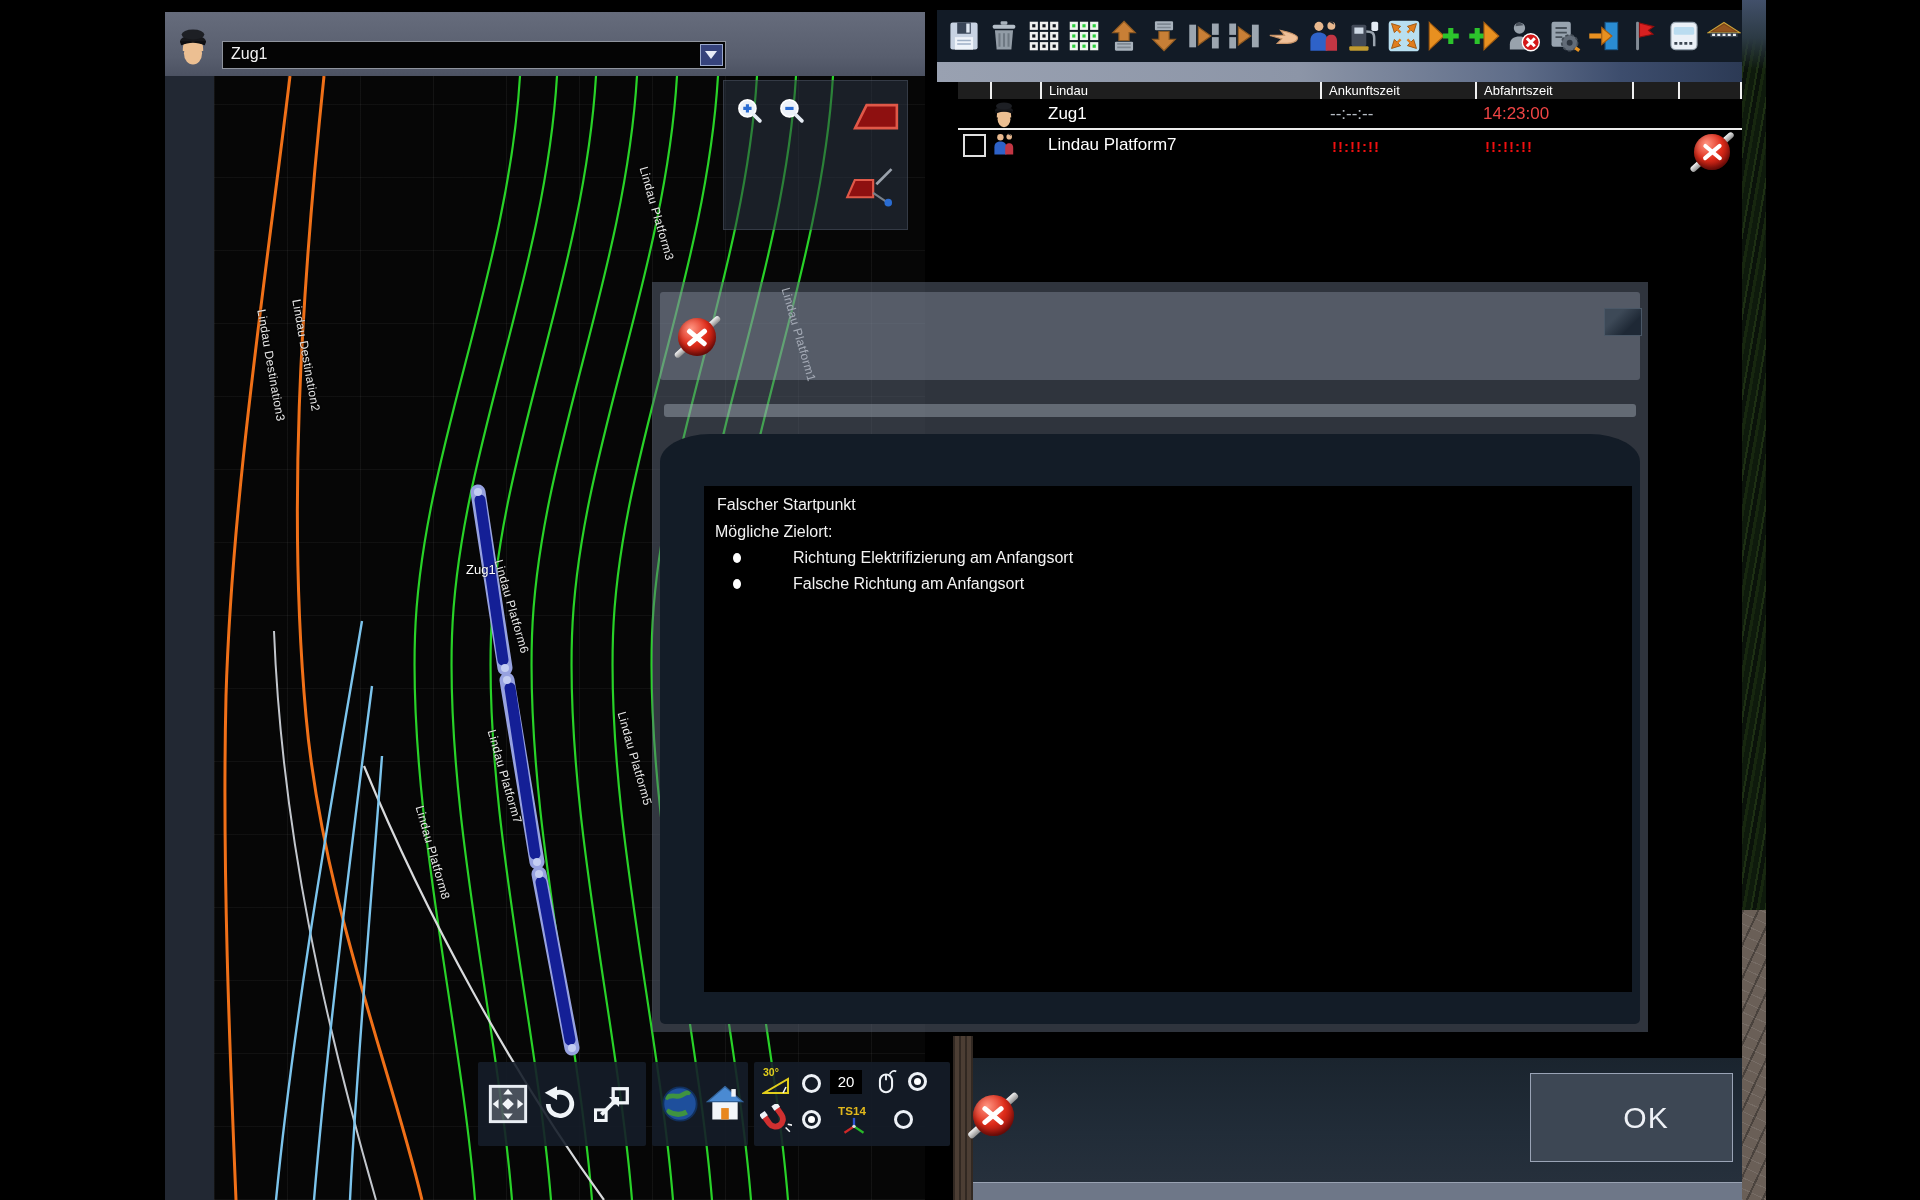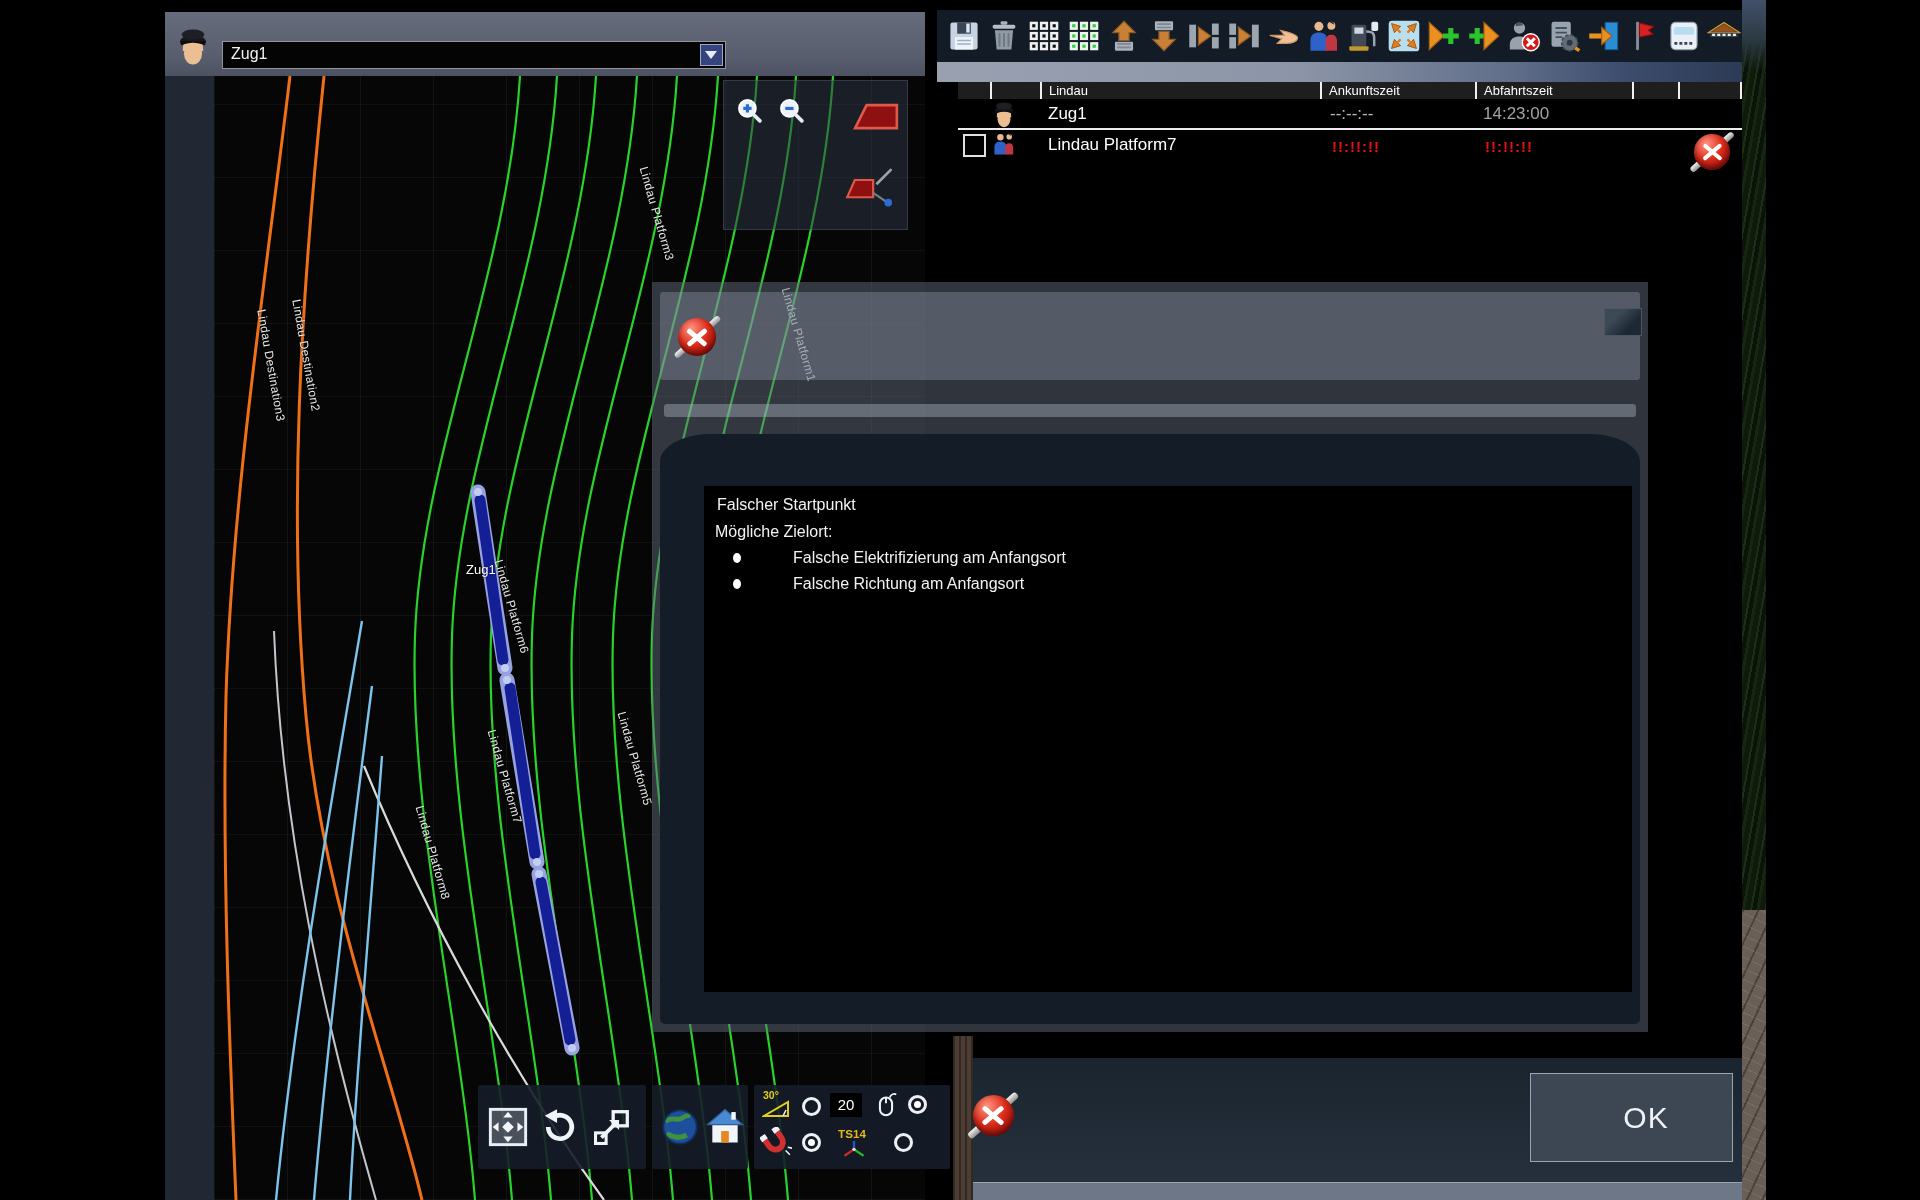--- a/index.html
+++ b/index.html
@@ -29,21 +29,21 @@
             border-top:8px solid #e8ecf8;}
 
   
   .minimap{left:723px;top:80px;width:183px;height:148px;background:rgba(46,55,70,.52);
            border:1px solid rgba(130,140,160,.25);}
   .mm-ico{position:absolute;width:27px;height:27px;}
   .mk-big{position:absolute;left:128px;top:20px;width:48px;height:32px;}
   .mk-sm{position:absolute;left:120px;top:86px;width:54px;height:44px;}
 
   
-  .map-tb{left:478px;top:1085px;height:62px;display:flex;gap:6px;}
+  .map-tb{left:478px;top:1062px;height:62px;display:flex;gap:6px;}
   .map-tb .sec{background:rgba(21,29,41,.9);height:84px;position:relative;border-radius:2px;}
   .mt-ico{position:absolute;}
   .radio{position:absolute;width:13px;height:13px;border:3.5px solid #edf1f6;border-radius:50%;background:transparent;}
   .radio.on::after{content:"";display:block;width:7px;height:7px;margin:3px 0 0 3px;background:#fff;border-radius:50%;}
   .valbox{position:absolute;background:#000;color:#fff;font-size:15px;text-align:center;}
 
   
   .top-tb{left:937px;top:10px;width:805px;height:52px;background:#121b26;
           display:flex;align-items:center;gap:6px;padding-left:10px;box-sizing:border-box;}
   .tbi{width:34px;height:34px;flex:0 0 auto;}
@@ -58,21 +58,21 @@
   .hc0{width:32px;border-left:none;}
   .hc1{width:50px;}
   .hc2{width:280px;}
   .hc3{width:155px;}
   .hc4{width:157px;}
   .hc5{width:46px;}
   .hc6{width:64px;border-right:2px solid #f0f0f0;}
   .rowline{position:absolute;left:0;top:46px;width:784px;height:2px;background:#ececec;}
   .cell{position:absolute;white-space:nowrap;}
   .t-name{font-size:17px;color:#fff;}
-  .t-time{font-size:17px;color:#a3a3a3;}
+  .t-time{font-size:17px;color:#ef4444;}
   .t-time.na{color:#b6bcc4;}
   .t-time.err{color:#ee1010;font-weight:bold;font-size:15px;letter-spacing:1px;}
   .chk{position:absolute;left:5px;top:52px;width:19px;height:19px;border:2px solid #e0e0e0;background:#000;}
   .rowico{position:absolute;width:26px;height:28px;}
 
   
   .redx{position:absolute;}
   .redx .rod{position:absolute;left:-14%;top:44%;width:128%;height:13%;border-radius:3px;
              background:linear-gradient(180deg,#f4f4f4,#8e8e8e);transform:rotate(-42deg);}
   .redx .ball{position:absolute;left:9%;top:9%;right:9%;bottom:9%;border-radius:50%;
@@ -476,21 +476,21 @@
           <span class="xbar b"></span>
         </span>
       <span class="d-winicon"></span>
     </div>
     <div class="d-divider"></div>
     <div class="d-content">
       <div class="d-black">
         <div class="d-title">Falscher Startpunkt</div>
         <div class="d-sub">Mögliche Zielort:</div>
         <div>
-            <div class="cause">Falsche Elektrifizierung am Anfangsort</div>
+            <div class="cause">Richtung Elektrifizierung am Anfangsort</div>
             <div class="cause">Falsche Richtung am Anfangsort</div>
           </div>
       </div>
     </div>
   </div>
 
   <div class="abs wood"></div>
   <div class="abs blackstrip"></div>
   <div class="abs b-panel"></div>
   <span class="redx abs" style="left:968px;top:1090px;width:50px;height:50px;">

